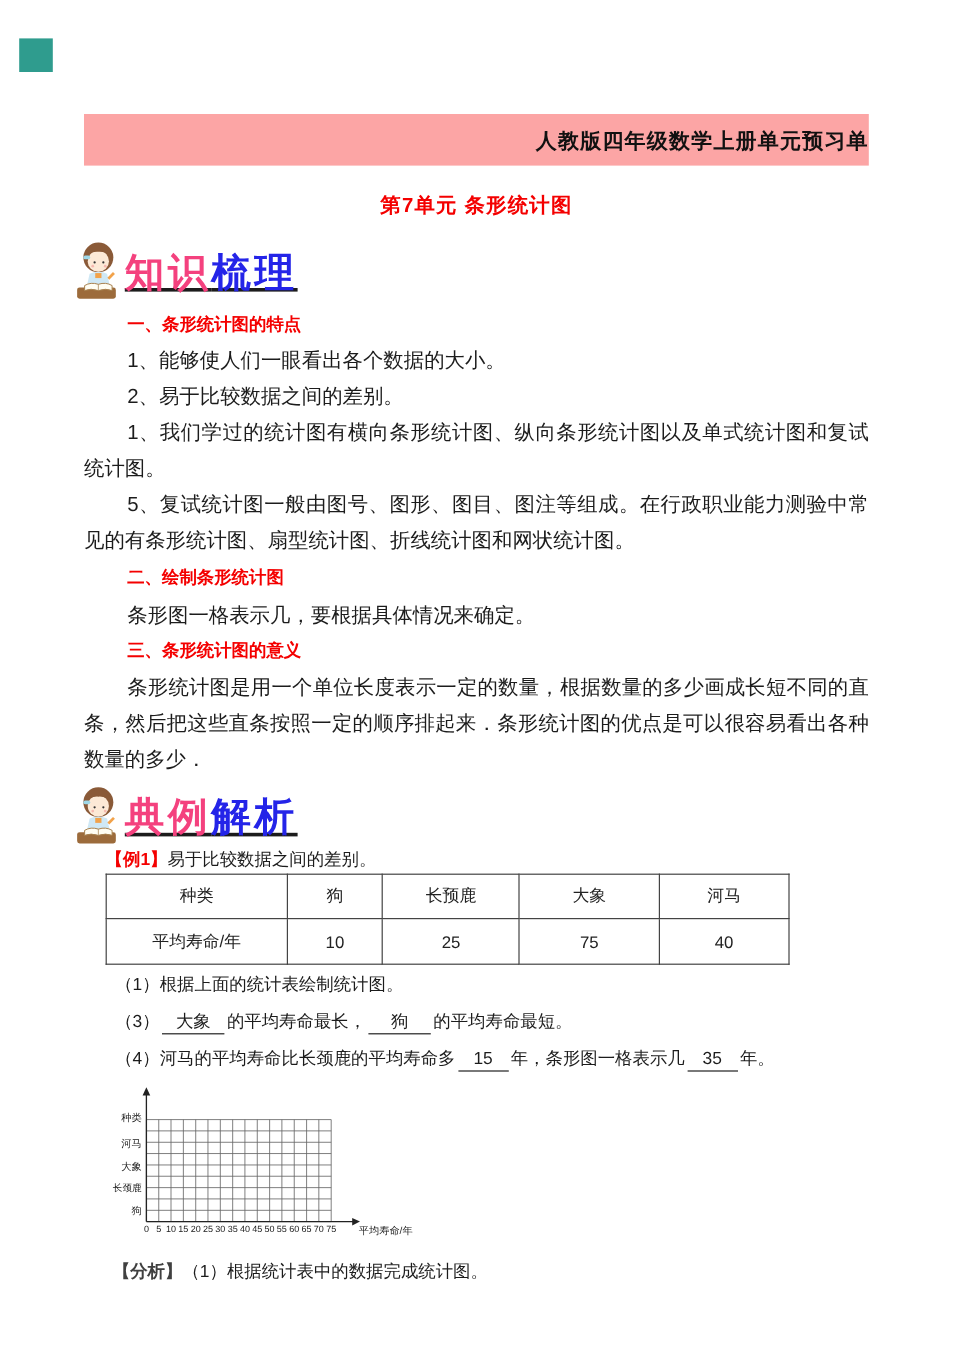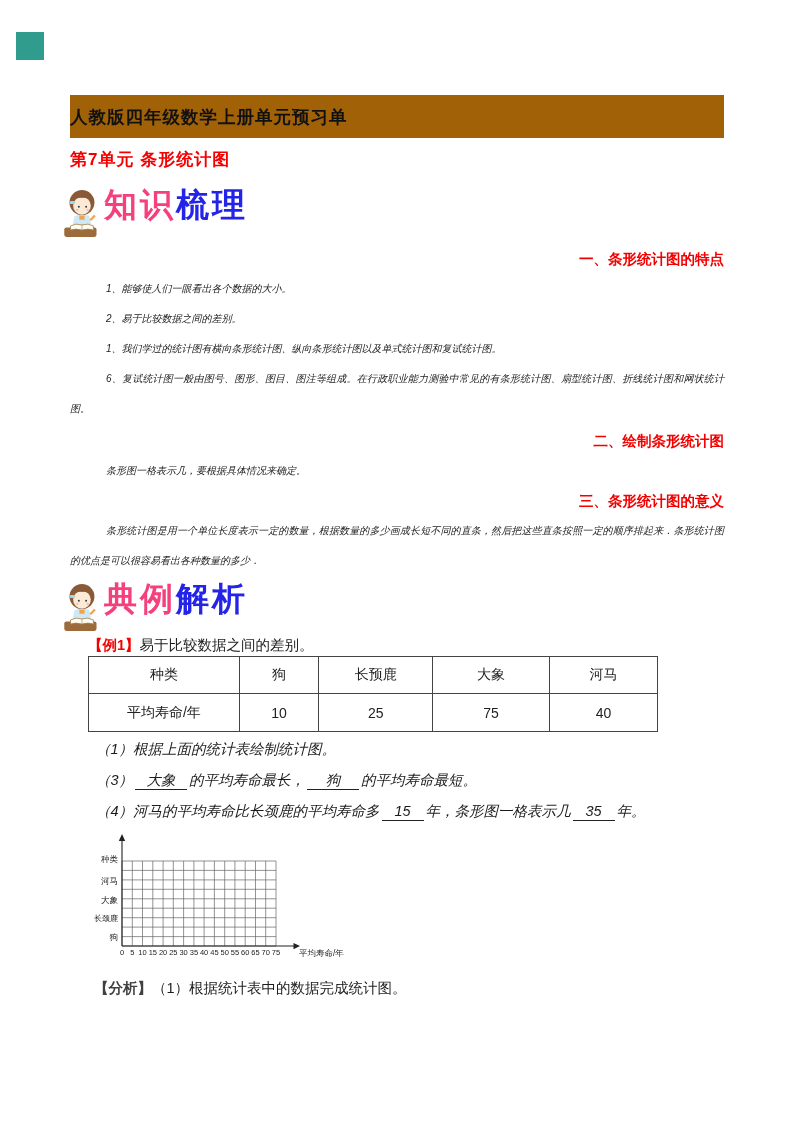--- a/index.html
+++ b/index.html
@@ -3,40 +3,40 @@
 <meta charset="utf-8">
 <style>
   html,body { margin:0; padding:0; background:#ffffff; }
   .page {
     position:relative; width:794px; height:1123px; background:#ffffff;
     font-family:"Liberation Sans","DejaVu Sans",sans-serif; color:#1c1c1c;
     overflow:hidden;
   }
   .corner-square { position:absolute; left:16px; top:32px; width:28px; height:28px; background:#2F9C8E; }
   .content { margin:0 70px; width:654px; }
-  .band { margin-top:95px; height:43px; background:#a16207; display:flex; align-items:center; justify-content:flex-start; }
+  .band { margin-top:95px; height:43px; background:#fca5a5; display:flex; align-items:center; justify-content:flex-end; }
   .band-title { font-weight:bold; font-size:17.5px; color:#111; letter-spacing:1px; }
-  .unit-title { margin-top:10px; height:24px; line-height:24px; text-align:left; color:#f40000; font-weight:bold; font-size:17px; letter-spacing:1px; }
-  .deco-header { display:flex; align-items:flex-start; height:52px; margin-left:-8px; margin-top:16px; }
+  .unit-title { margin-top:22px; height:24px; line-height:24px; text-align:center; color:#f40000; font-weight:bold; font-size:17px; letter-spacing:1px; }
+  .deco-header { display:flex; align-items:center; height:52px; margin-left:-8px; margin-top:16px;text-decoration:underline; }
   .deco-header.example-header { margin-top:6px; }
   .deco-header .txt { font-size:33px; font-weight:bold; letter-spacing:3px; line-height:1; }
   .pink { color:#f4417e; }
   .blue { color:#2424e8; }
-  .h-red { color:#f40000; font-weight:bold; font-size:14.5px; line-height:30px; text-indent:36px;text-align:right; }
+  .h-red { color:#f40000; font-weight:bold; font-size:14.5px; line-height:30px; text-indent:36px; }
   .h-red.first { margin-top:4px; }
-  .h-red.mt2 { margin-top:2px; }
-  .para { font-size:10px; line-height:30px; text-indent:36px; text-align:justify;font-style:italic; }
+  .h-red.mt2 { margin-top:2px;font-family:Liberation Mono, monospace; }
+  .para { font-size:17px; line-height:30px; text-indent:36px; text-align:justify; }
   .example-line { font-size:14.5px; line-height:22px; padding-left:18px; }
   .red-label { color:#f40000; font-weight:bold; }
   .blue-label { color:#404040; font-weight:bold; }
   table.animals { border-collapse:collapse; margin-left:18px; width:570px; table-layout:fixed; }
   table.animals td { border:1px solid #444; text-align:center; font-size:14px; color:#222; padding:0; }
   table.animals tr.hdr td { height:36px; }
   table.animals tr.val td { height:37px; }
-  .q { font-size:14.5px; line-height:31px; padding-left:26px;font-style:italic; }
+  .q { font-size:14.5px; line-height:31px; padding-left:26px; }
   .q.q-first { margin-top:2px; }
   .blank { display:inline-block; min-width:30px; border-bottom:1px solid #222; text-align:center; padding:0 6px; line-height:1.15; margin:0 2px; }
   .blank.wide { min-width:40px; }
   .chart-svg { display:block; margin-top:6px; margin-left:12px; }
   .analysis { margin-top:10px; font-size:14.5px; line-height:26px; padding-left:24px; }
 </style>
 </head>
 <body>
 
 <div class="page">
@@ -67,21 +67,21 @@
         <path d="M8 36.5 Q13 33.5 19 35.5 Q25 33.5 30 36.5 L30 40.5 Q25 38.5 19 40.5 Q13 38.5 8 40.5 Z" fill="#fffdf2" stroke="#a8824f" stroke-width="0.8"></path>
         <line x1="19" y1="35.5" x2="19" y2="40.5" stroke="#a8824f" stroke-width="0.6"></line>
       </svg>
       <span class="txt"><span class="pink">知识</span><span class="blue">梳理</span></span>
     </div>
 
     <div class="h-red first">一、条形统计图的特点</div>
     <div class="para">1、能够使人们一眼看出各个数据的大小。</div>
     <div class="para">2、易于比较数据之间的差别。</div>
     <div class="para">1、我们学过的统计图有横向条形统计图、纵向条形统计图以及单式统计图和复试统计图。</div>
-    <div class="para">6、复试统计图一般由图号、图形、图目、图注等组成。在行政职业能力测验中常见的有条形统计图、扇型统计图、折线统计图和网状统计图。</div>
+    <div class="para">5、复试统计图一般由图号、图形、图目、图注等组成。在行政职业能力测验中常见的有条形统计图、扇型统计图、折线统计图和网状统计图。</div>
 
     <div class="h-red mt2">二、绘制条形统计图</div>
     <div class="para">条形图一格表示几，要根据具体情况来确定。</div>
 
     <div class="h-red">三、条形统计图的意义</div>
     <div class="para">条形统计图是用一个单位长度表示一定的数量，根据数量的多少画成长短不同的直条，然后把这些直条按照一定的顺序排起来．条形统计图的优点是可以很容易看出各种数量的多少．</div>
 
     <div class="deco-header example-header">
       <svg width="42" height="52" viewBox="0 0 40 50">
         <circle cx="19" cy="14" r="12" fill="#8a5a38"></circle>

